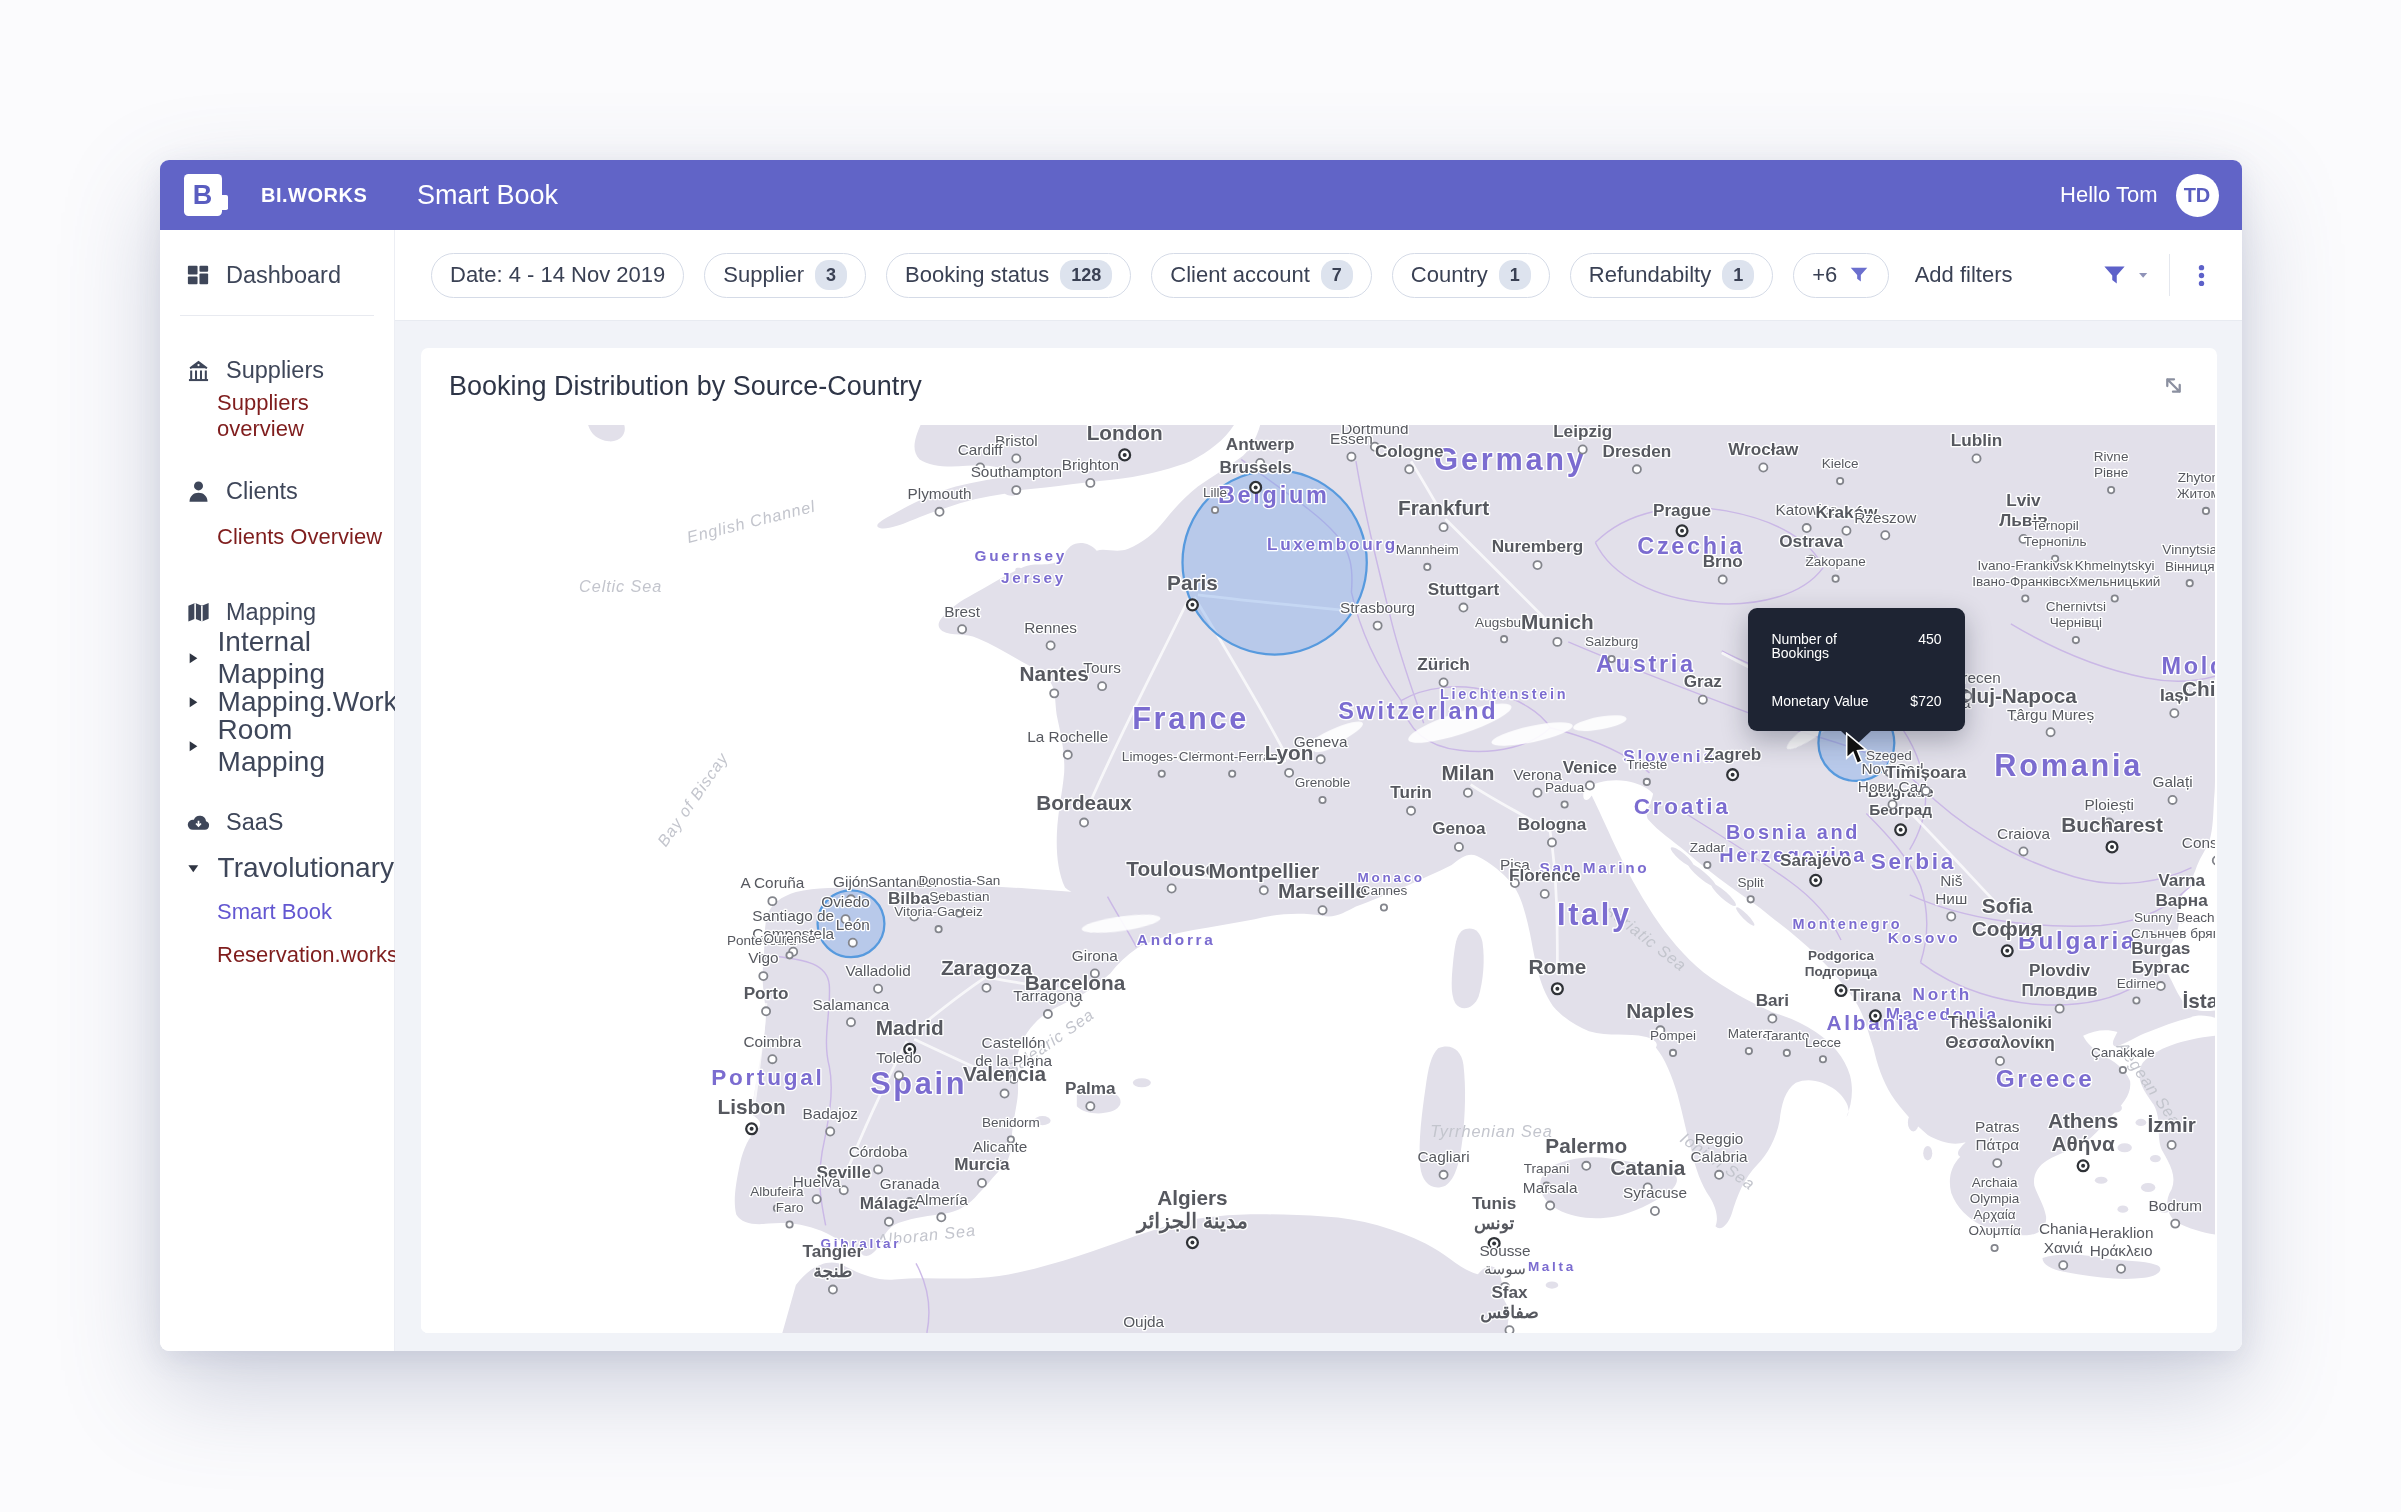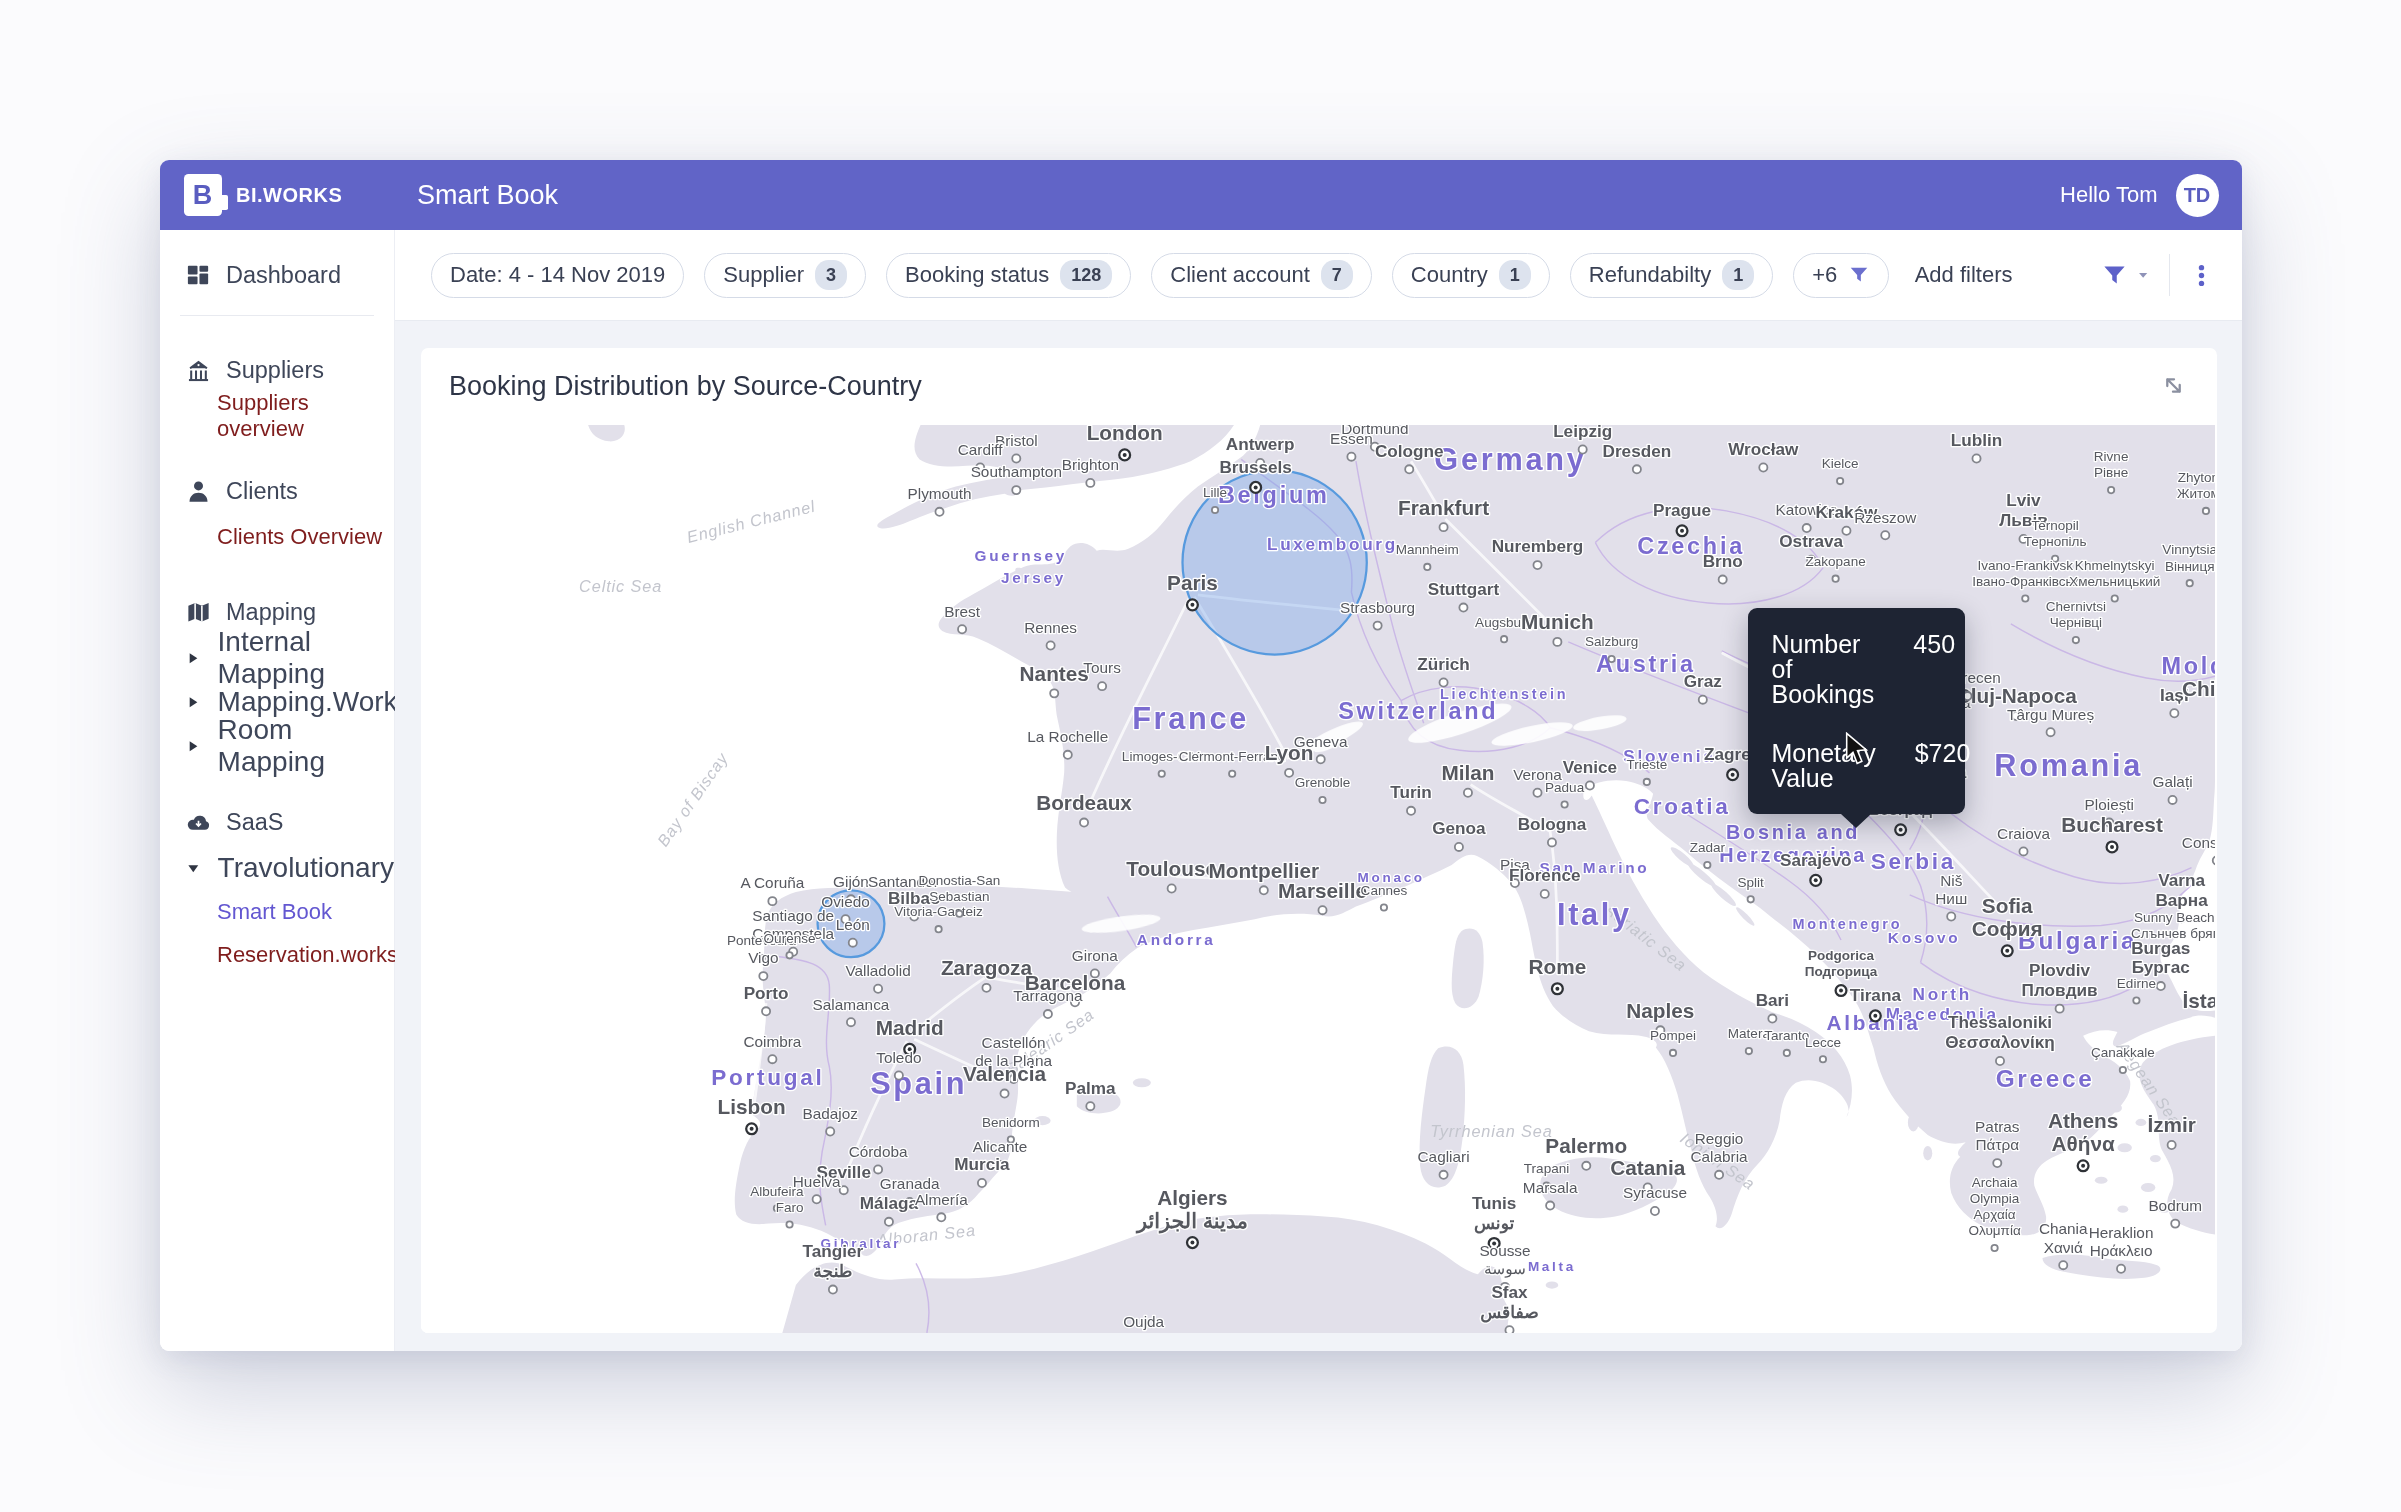--- a/index.html
+++ b/index.html
@@ -4,21 +4,21 @@
 <style>
   html,body{margin:0;padding:0;}
   body{width:2401px;height:1512px;background:#fbfbfd;font-family:"Liberation Sans",sans-serif;position:relative;overflow:hidden;}
   .window{position:absolute;left:160px;top:160px;width:2082px;height:1191px;background:#fff;border-radius:9px;
           box-shadow:0 36px 99px rgba(90,100,140,.28),0 7.2px 27px rgba(90,100,140,.12);}
   
   .hdr{position:absolute;top:0;left:0;right:0;height:70px;background:#6164c7;border-radius:9px 9px 0 0;display:flex;align-items:center;color:#fff;z-index:5;}
   .brand{width:235px;box-sizing:border-box;display:flex;align-items:center;gap:14.5px;padding-left:23.5px;}
   .logo{position:relative;width:38px;height:42px;background:#fff;border-radius:4.5px;display:flex;align-items:center;justify-content:center;color:#5a5dc0;font-weight:bold;font-size:27px;}
   .logo::after{content:"";position:absolute;right:-6.3px;bottom:6.3px;width:8.1px;height:14.5px;background:#fff;border-radius:1.8px;}
-  .brand-name{font-size:20px;font-weight:bold;letter-spacing:0.5px;}
+  .brand-name{font-size:20px;font-weight:bold;letter-spacing:0.5px;margin-left:25px;}
   .page-title{font-size:27px;margin-left:22px;font-weight:normal;}
   .user{margin-left:auto;display:flex;align-items:center;gap:18px;padding-right:23.5px;font-size:22px;}
   .avatar{width:43px;height:43px;background:#fff;border-radius:50%;color:#5a5dc0;font-weight:bold;font-size:20px;display:flex;align-items:center;justify-content:center;}
   
   .bodyrow{position:absolute;top:70px;bottom:0;left:0;right:0;display:flex;}
   aside{width:235px;flex:none;background:#fff;border-right:0.9px solid #eceef4;border-radius:0 0 0 9px;padding-top:22px;box-sizing:border-box;}
   .s-item{display:flex;align-items:center;gap:14px;padding-left:25px;height:47px;font-size:23.5px;color:#3e4659;cursor:pointer;}
   .s-item.sec{margin-top:31px;}
   .s-item svg{width:27px;height:27px;flex:none;}
   .s-div{height:0.9px;background:#e8eaf0;margin:16.3px 20px;}
@@ -41,21 +41,21 @@
   .card-head{height:77px;display:flex;align-items:center;justify-content:space-between;padding:0 29px 0 28px;border-radius:16px;}
   .card-head h2{margin:0;font-size:27px;color:#2e3547;font-weight:normal;}
   .map-wrap{position:relative;width:1794px;height:908px;overflow:hidden;border-radius:0 0 7.2px 7.2px;background:#fff;}
   .map-wrap svg.basemap{display:block;}
   .c-label{fill:#7b6cd0;font-weight:bold;letter-spacing:3px;paint-order:stroke;stroke:#fff;stroke-width:3px;stroke-linejoin:round;}
   .city{fill:#56585f;paint-order:stroke;stroke:#fff;stroke-width:3px;stroke-linejoin:round;}
   .sea{fill:#c3c5cd;font-style:italic;letter-spacing:1px;}
   
   .tooltip{position:absolute;background:#1e2433;border-radius:9px;color:#fff;box-sizing:border-box;padding:23.5px 23.5px;z-index:6;box-shadow:0 9px 27px rgba(20,25,45,.3);}
   .tooltip::after{content:"";position:absolute;bottom:-13.6px;width:0;height:0;border-left:15.4px solid transparent;border-right:15.4px solid transparent;border-top:14.5px solid #1e2433;}
-  .t-row{display:flex;justify-content:space-between;gap:39px;font-size:25px;line-height:1;}
+  .t-row{display:flex;justify-content:space-between;gap:39px;font-size:14px;line-height:1;}
   .t-row + .t-row{margin-top:34px;}
   .t-val{text-align:right;}
   .cursor{position:absolute;z-index:7;}
 </style>
 <style>.tooltip::after{left:93px;}</style></head>
 <body>
 
 <div class="window">
 
   <div class="hdr">

